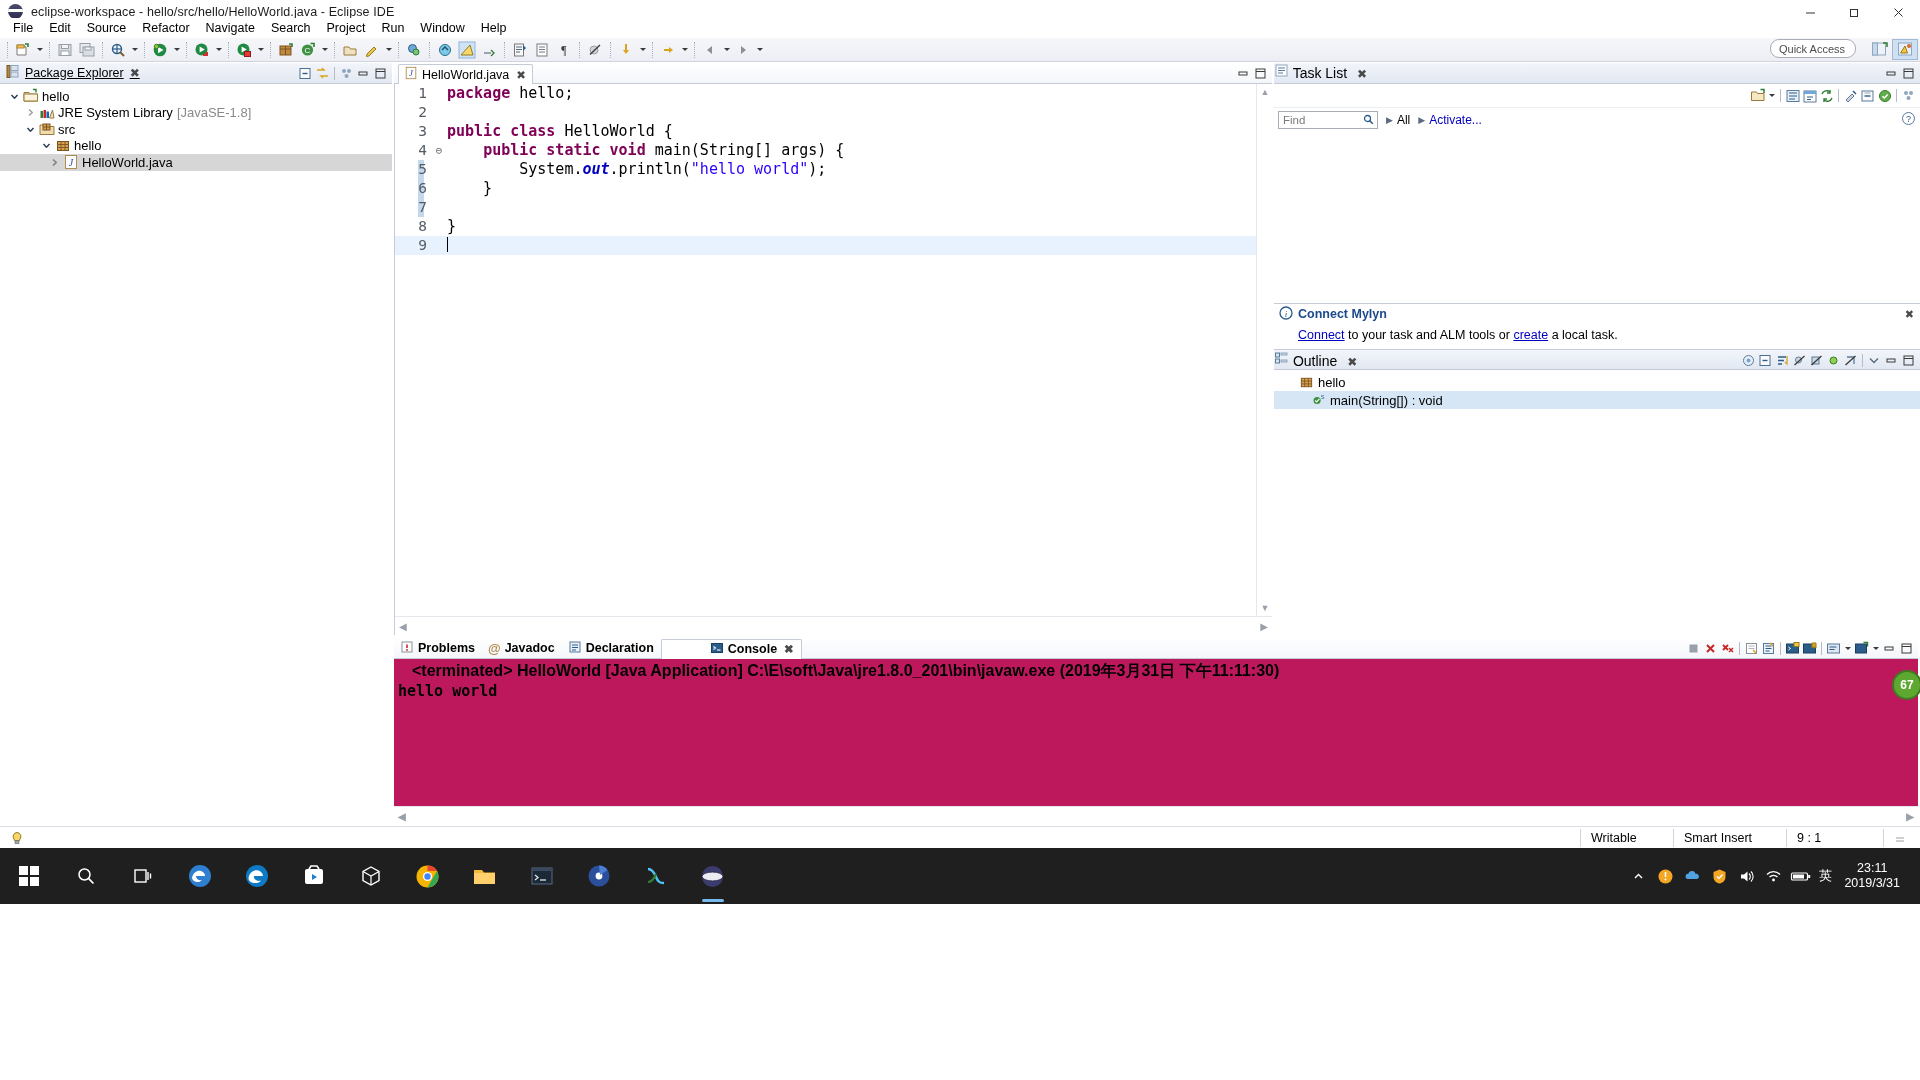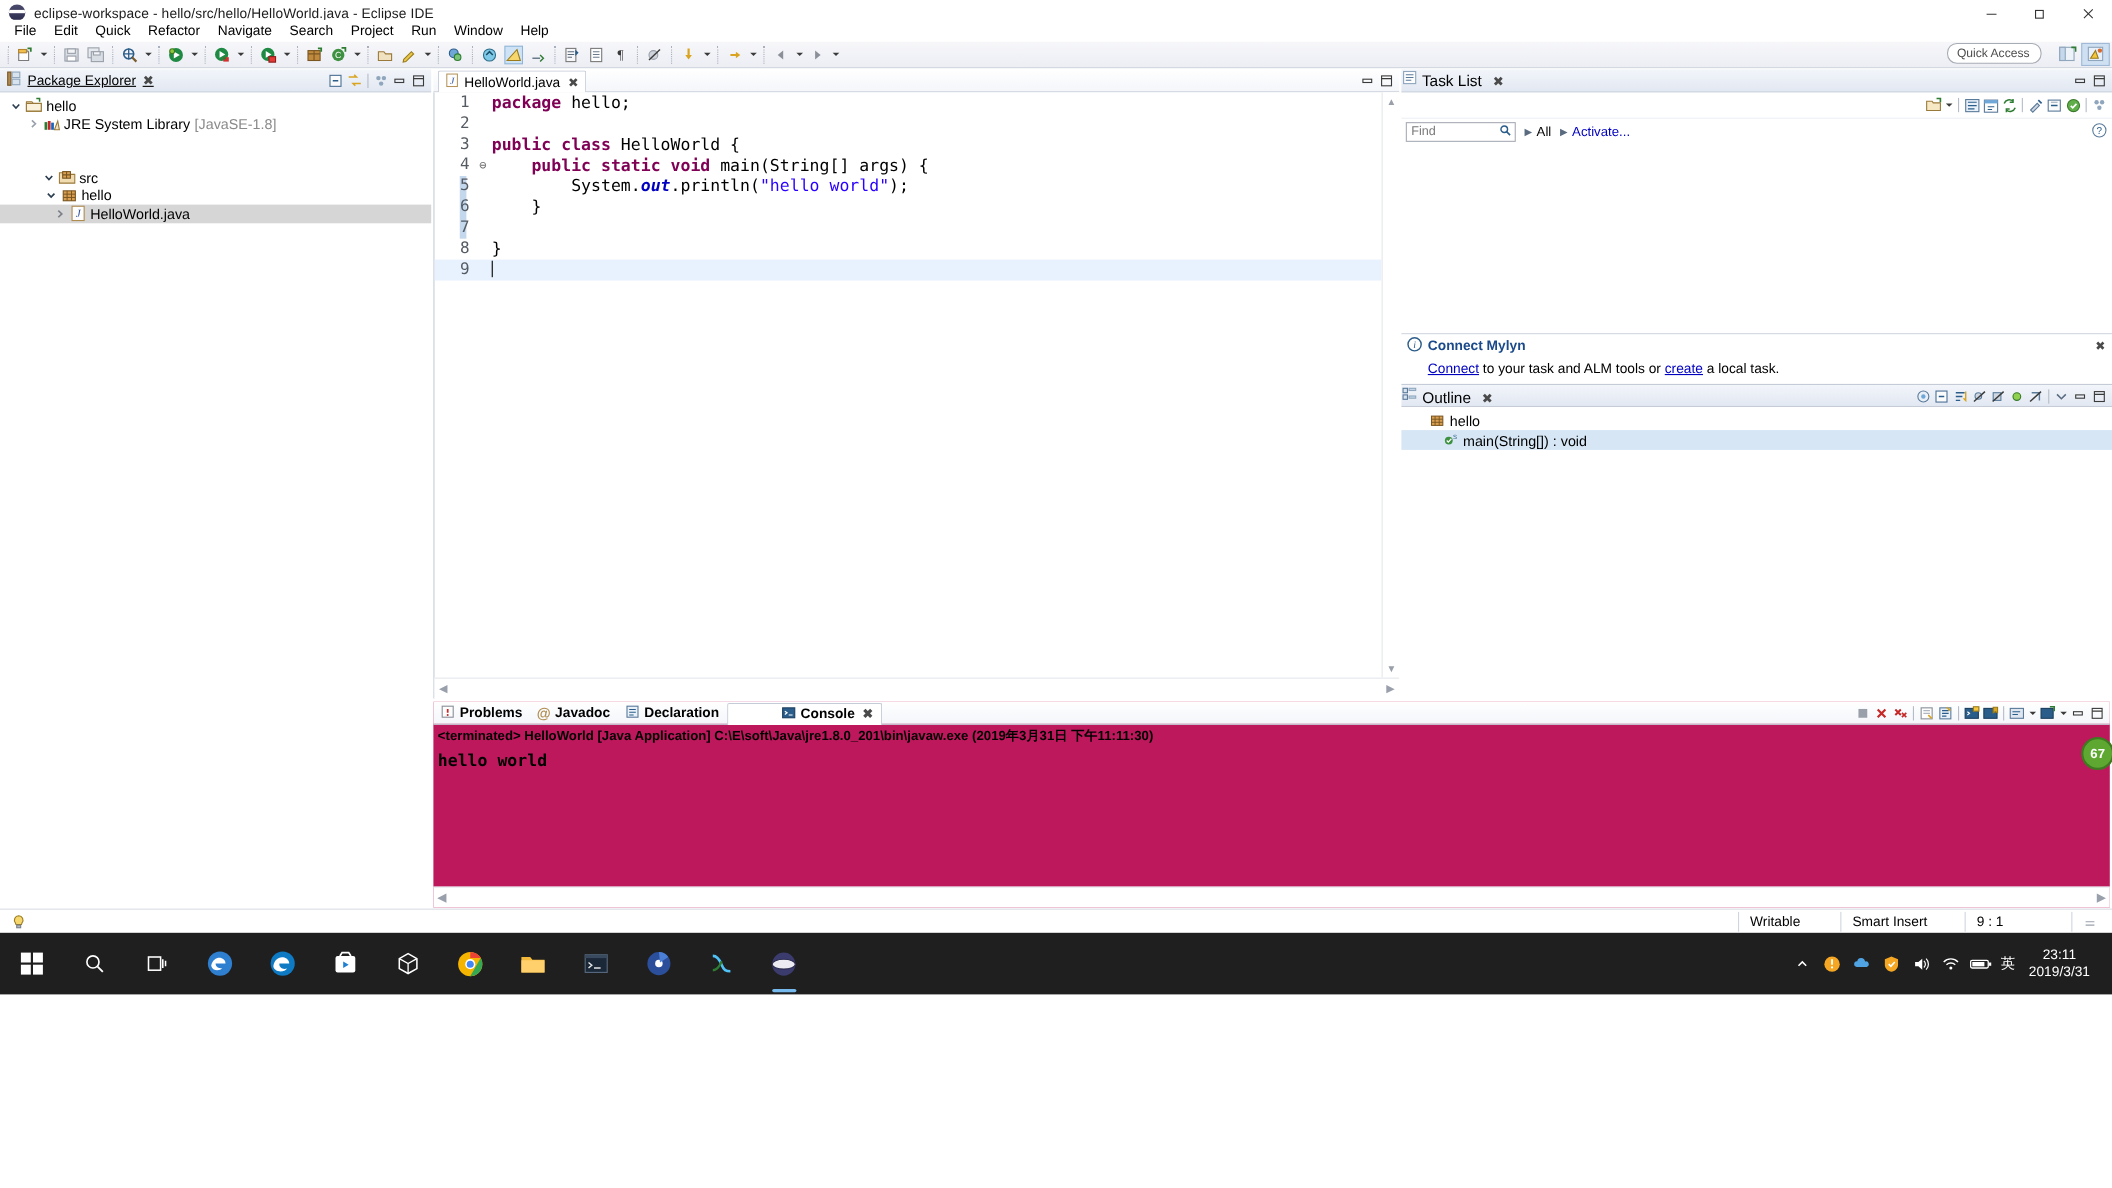--- a/index.html
+++ b/index.html
@@ -183,22 +183,23 @@
     height:21px; display:flex; align-items:center; padding:0 7px 0 6px;
     font-size:12.5px; color:#000;
   }
   .ctab.active {
     background:#ffffff; border:1px solid #c5ccd8; border-bottom:none;
     border-radius:2px 2px 0 0; height:20px; margin-top:1px;padding-left:48px;
   }
   .ctab .cc { margin-left:7px; font-size:11.5px; color:#4a4a4a; }
   .c-tools { position:absolute; right:3px; top:0; height:21px; display:flex; align-items:center; }
   .c-status {
-    height:17px; font-size:12px; color:#000; padding:2px 0 0 4px;
+    height:17px; font-size:16px; color:#000; padding:2px 0 0 4px;
     white-space:nowrap;
+    margin-left:14px;
   }
   .c-out {
     position:absolute; left:0; top:40px; right:0; bottom:19px;
     font-family:"DejaVu Sans Mono", monospace; font-size:15px;
     color:#000; padding:4px 0 0 4px;
   }
   .c-hscroll {
     position:absolute; left:0; right:0; bottom:0; height:19px;
     background:#ffffff; border-top:1px solid #e4e7ec;
     display:flex; align-items:center; justify-content:space-between;
@@ -312,21 +313,21 @@
             <line x1="1.5" y1="1.5" x2="9.5" y2="9.5" stroke="#333" stroke-width="1"></line>
             <line x1="9.5" y1="1.5" x2="1.5" y2="9.5" stroke="#333" stroke-width="1"></line>
           </svg>
       </div>
     </div>
   </div>
 
   <div class="menubar">
     <div class="menuitem">File</div>
     <div class="menuitem">Edit</div>
-    <div class="menuitem">Quick</div>
+    <div class="menuitem">Source</div>
     <div class="menuitem">Refactor</div>
     <div class="menuitem">Navigate</div>
     <div class="menuitem">Search</div>
     <div class="menuitem">Project</div>
     <div class="menuitem">Run</div>
     <div class="menuitem">Window</div>
     <div class="menuitem">Help</div>
   </div>
 
   <div class="toolbar">
@@ -598,21 +599,21 @@
               <rect x="1.5" y="6" width="2.5" height="7" fill="#2e7d32"></rect>
               <rect x="4.5" y="5" width="2.5" height="8" fill="#c62828"></rect>
               <rect x="7.5" y="6.5" width="2.5" height="6.5" fill="#1565c0"></rect>
               <path d="M10.5 13l3-8 1.5 8z" fill="#f0e2c0" stroke="#9a7a3a"></path>
             </svg>
         </span>
         <span class="tlabel">JRE System Library</span>
         <span class="tdim">[JavaSE-1.8]</span>
       </div>
 
-      <div class="trow" style="padding-left:36px;margin-top:32px;">
+      <div class="trow" style="padding-left:22px;">
         <span class="tw">
           <svg width="11" height="11" viewBox="0 0 11 11">
               <path d="M2.5 4l3 3.2L8.5 4" stroke="#2b3d4f" fill="none" stroke-width="1.5"></path>
             </svg>
         </span>
         <span class="ticon">
           <svg width="16" height="16" viewBox="0 0 16 16">
               <path d="M1 4h5l1.2 1.5H15v8H1z" fill="#f0dcb0" stroke="#9a7a3a"></path>
               <rect x="4" y="3" width="7" height="6" fill="#d8a050" stroke="#7a5520"></rect>
               <path d="M4 6h7M7.5 3v6" stroke="#7a5520"></path>

